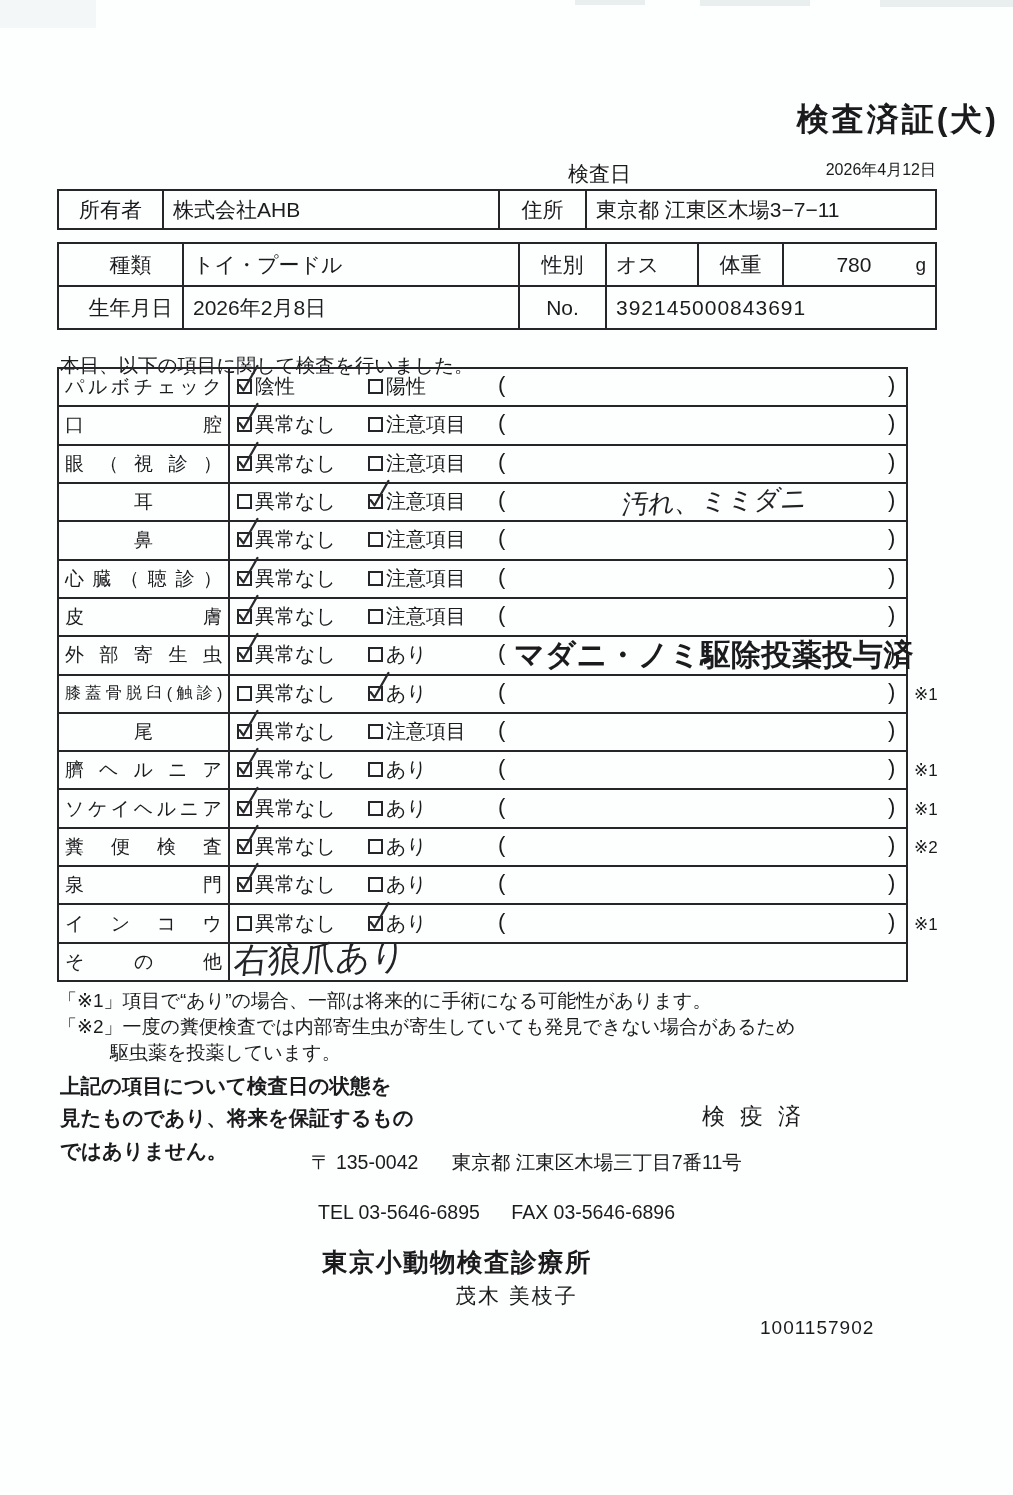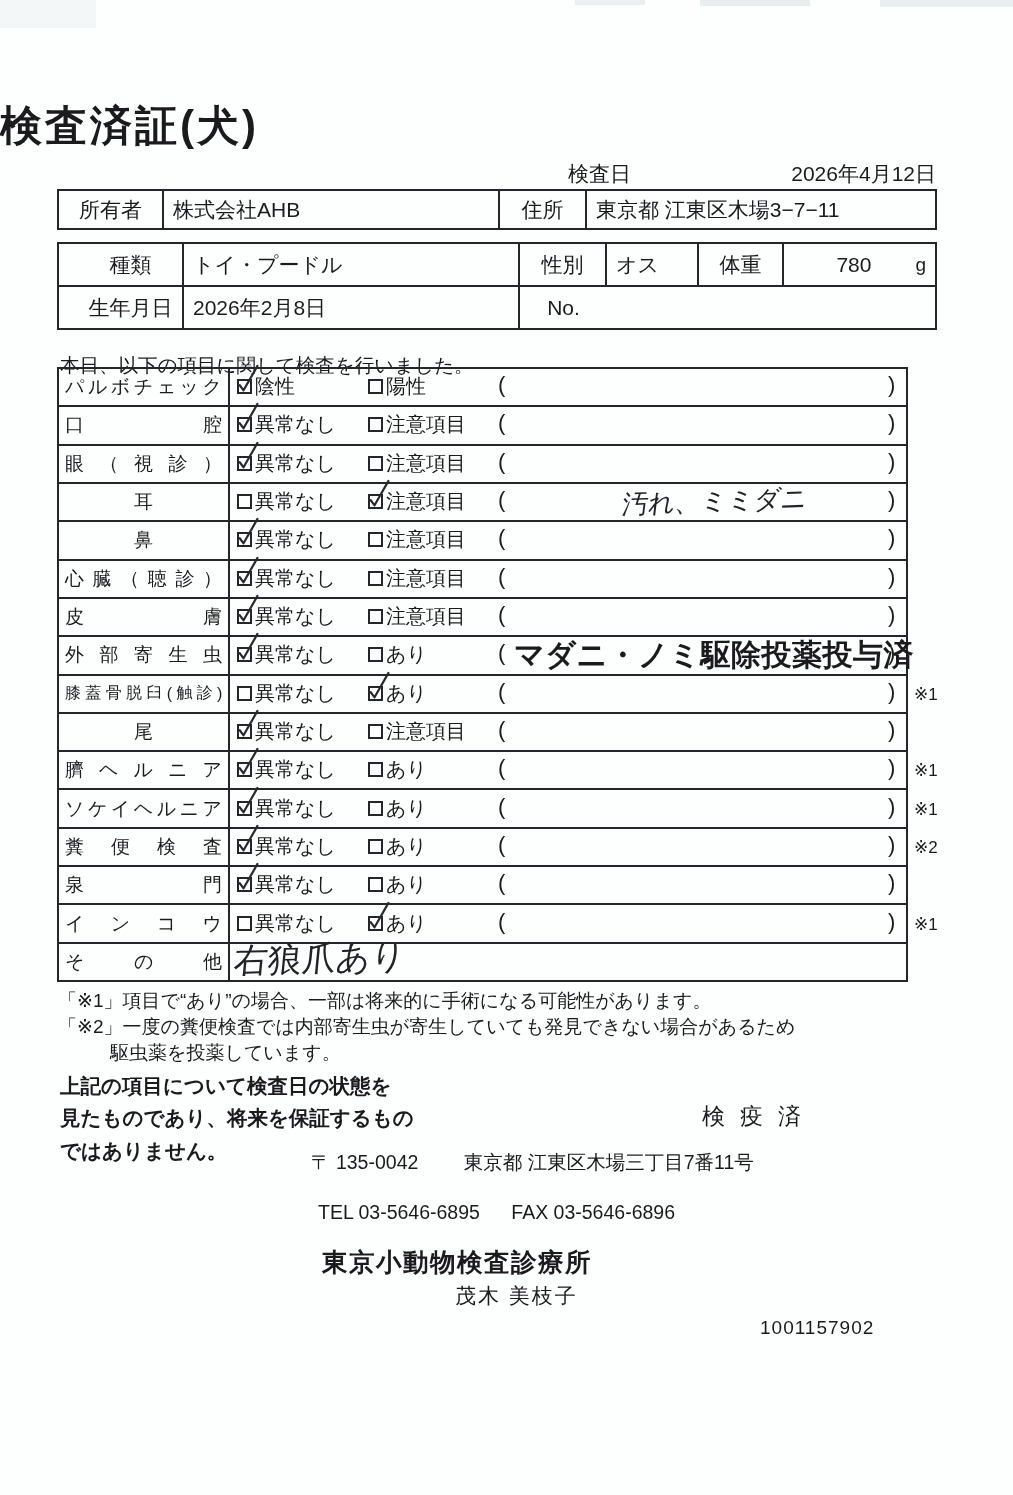--- a/index.html
+++ b/index.html
@@ -4,25 +4,25 @@
 <style>
   html,body{margin:0;padding:0;background:#ffffff;}
   .page{
     position:relative;width:1013px;height:1495px;background:#fdfefe;
     font-family:"Liberation Sans","DejaVu Sans",sans-serif;color:#1b1b1e;
     overflow:hidden;
   }
   
   .scan-artifact{position:absolute;background:#e9eeee;}
 
-  .title{position:absolute;left:0;right:14px;top:98px;text-align:left;
-    font-size:42px;font-weight:600;letter-spacing:3px;}
+  .title{position:absolute;left:0;right:14px;top:98px;text-align:right;
+    font-size:32px;font-weight:600;letter-spacing:3px;}
 
   .exam-date-label{position:absolute;left:568px;top:160px;font-size:21px;font-weight:500;}
-  .exam-date-value{position:absolute;right:77px;top:160px;font-size:21px;font-weight:500;}
+  .exam-date-value{position:absolute;right:77px;top:160px;font-size:16px;font-weight:500;}
 
   .tbl{position:absolute;border:2px solid #26262a;box-sizing:border-box;background:#fdfefe;}
   .tbl .cell{border-right:2px solid #26262a;display:flex;align-items:center;
     padding:0 9px;font-size:21px;box-sizing:border-box;overflow:hidden;white-space:nowrap;}
   .tbl .cell:last-child{border-right:none;}
   .tbl .lab{justify-content:center;padding:0 2px;}
   #owner-table{left:57px;top:189px;width:880px;height:41px;display:grid;
     grid-template-columns:105px 336px 87px 1fr;}
   #info-table{left:57px;top:242px;width:880px;height:88px;display:flex;flex-direction:column;}
   #info-table .irow{flex:1;display:grid;padding-left:20px;}
@@ -64,21 +64,21 @@
   .rownote{position:absolute;left:684px;top:50%;transform:translateY(-50%);font-size:17px;white-space:nowrap;}
   .freetext{position:absolute;left:4px;top:-8px;font-size:34px;font-weight:500;z-index:3;
     transform:rotate(-1.5deg) skewX(-7deg);white-space:nowrap;color:#232327;}
 
   
   .footnotes{position:absolute;left:58px;top:988px;font-size:19px;font-weight:500;line-height:1.38;}
   .footnotes .indent{padding-left:52px;}
   .disclaimer{position:absolute;left:60px;top:1070px;font-size:20.5px;font-weight:600;line-height:1.58;}
   .stamp{position:absolute;left:702px;top:1101px;font-size:23px;font-weight:500;letter-spacing:15px;white-space:nowrap;}
   .postal-line{position:absolute;left:311px;top:1149px;font-size:19.5px;font-weight:500;white-space:nowrap;}
-  .postal-line .addr{margin-left:40px;}
+  .postal-line .addr{margin-left:28px;}
   .tel-line{position:absolute;left:318px;top:1201px;font-size:19.5px;font-weight:500;white-space:nowrap;}
   .tel-line .fax{margin-left:26px;}
   .clinic-name{position:absolute;left:322px;top:1245px;font-size:25.5px;font-weight:600;letter-spacing:1.5px;white-space:nowrap;}
   .person-name{position:absolute;left:455px;top:1282px;font-size:21px;font-weight:500;letter-spacing:2px;white-space:nowrap;}
   .doc-number{position:absolute;left:760px;top:1317px;font-size:19px;letter-spacing:1px;}
 </style>
 </head>
 <body>
 
 <div class="page">
@@ -109,20 +109,21 @@
       <div class="cell lab">体重</div>
       <div class="cell weight-cell">
         <span>780</span>
         <span class="weight-unit">g</span>
       </div>
     </div>
     <div class="irow irow2">
       <div class="cell lab">生年月日</div>
       <div class="cell">2026年2月8日</div>
       <div class="cell lab">No.</div>
+      <div class="cell no-value">392145000843691</div>
     </div>
   </div>
 
   <div class="intro">本日、以下の項目に関して検査を行いました。</div>
 
   <div id="inspection-table">
     <div class="trow">
       <div class="rlabel align-justify">
           <span>パ</span>
           <span>ル</span>

